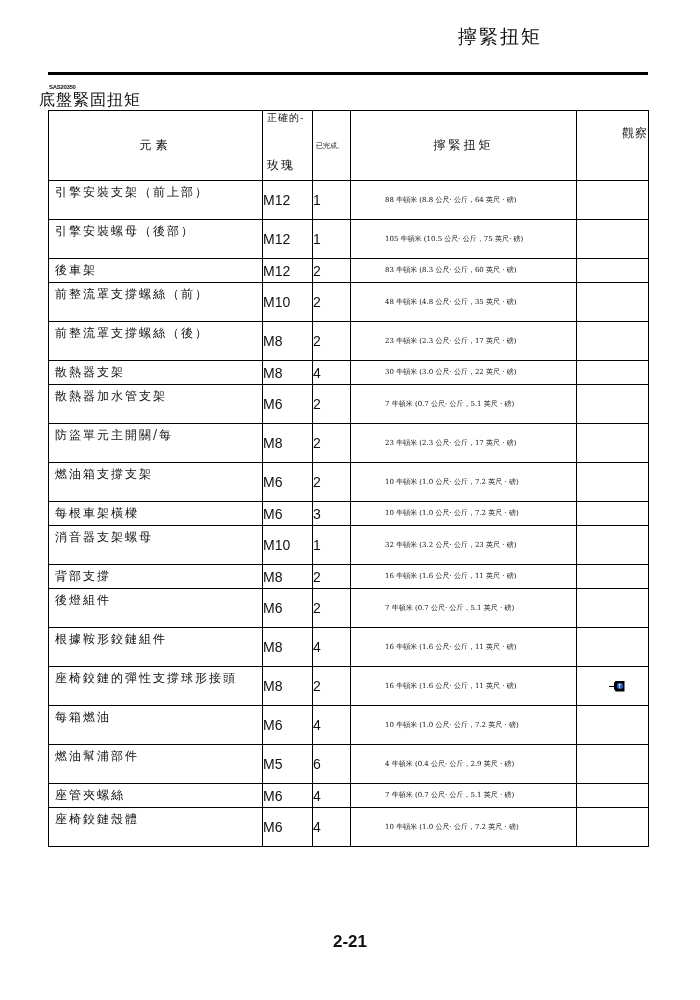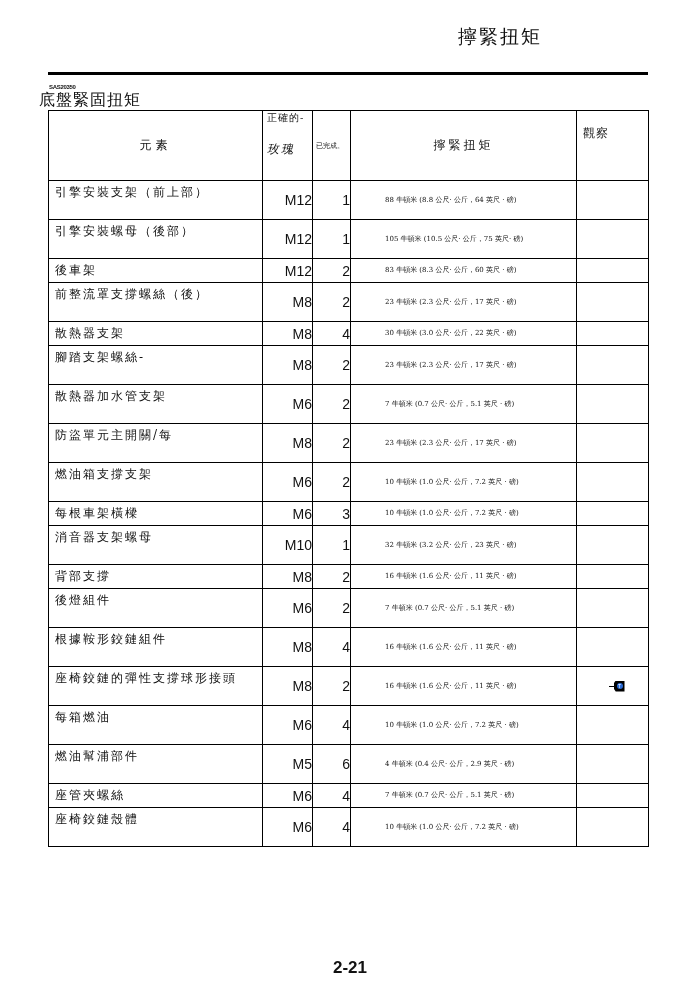--- a/index.html
+++ b/index.html
@@ -11,35 +11,35 @@
                   font-size:6px; font-weight:bold; letter-spacing:-0.3px; }
   .section-title { position:absolute; left:39px; top:90px; font-size:16px; letter-spacing:1px; }
   table.torque { position:absolute; left:48px; top:110px; border-collapse:collapse; table-layout:fixed; width:600px; }
   table.torque td, table.torque th { border:1.5px solid #000; padding:0; vertical-align:top; overflow:hidden; }
   table.torque tr.tall td { height:35px; }
   table.torque tr.short td { height:20px; }
   th { font-weight:normal; }
   .th-element { height:69px; text-align:center; vertical-align:middle !important; font-size:12px; letter-spacing:4px; }
   .th-thread { font-size:10px; text-align:left; padding-left:4px !important; }
   .th-thread .l1 { display:block; margin-top:0; letter-spacing:1px; }
-  .th-thread .l2 { display:block; margin-top:16px; font-size:12px; letter-spacing:2px;font-style:italic; }
+  .th-thread .l2 { display:block; margin-top:32px; font-size:12px; letter-spacing:2px; }
   .th-qty { font-size:7px; vertical-align:middle !important; text-align:left; padding-left:3px !important; }
   .th-torque { vertical-align:middle !important; text-align:center; font-size:12px; letter-spacing:3px; }
-  .th-remark { font-size:12px; text-align:left; padding:14px 0 0 6px !important; letter-spacing:1px; }
+  .th-remark { font-size:12px; text-align:right; padding:14px 0 0 6px !important; letter-spacing:1px; }
   .c-name { font-size:12px; letter-spacing:2px; padding:3px 0 0 6px !important; }
-  .c-thread, .c-qty { font-family:"Liberation Sans", sans-serif; font-size:14px; text-align:right; vertical-align:middle !important; }
+  .c-thread, .c-qty { font-family:"Liberation Sans", sans-serif; font-size:14px; text-align:left; vertical-align:middle !important; }
   .c-torque { font-size:7px; line-height:7px; padding-left:34px !important; vertical-align:middle !important; }
   .c-remark { vertical-align:middle !important; text-align:center; }
   .remark-icon { display:inline-block; position:relative; width:16px; height:11px; margin-left:8px; }
   .remark-icon .stem { position:absolute; left:0; top:5px; width:5px; height:1.5px; background:#000; }
   .remark-icon .body { position:absolute; left:5px; top:0; width:11px; height:11px; background:#000;
                        clip-path:polygon(20% 0, 100% 0, 100% 100%, 20% 100%, 0 70%, 0 30%); }
   .remark-icon .mark { position:absolute; left:8px; top:2px; width:6px; height:6px; border-radius:50%; background:#2a6bd6;
                        color:#fff; font-size:5px; line-height:6px; text-align:center; font-family:"Liberation Sans", sans-serif; }
-  .page-number { position:absolute; left:0; width:700px; top:958px; text-align:center;
+  .page-number { position:absolute; left:0; width:700px; top:932px; text-align:center;
                  font-family:"Liberation Sans", sans-serif; font-weight:bold; font-size:17px; }
   col.c1 { width:214px; } col.c2 { width:50px; } col.c3 { width:38px; } col.c4 { width:226px; } col.c5 { width:72px; }
 </style>
 </head>
 <body>
 
 <div class="page-header">擰緊扭矩</div>
 <div class="header-rule"></div>
 <div class="section-code">SAS20350</div>
 <div class="section-title">底盤緊固扭矩</div>
@@ -80,38 +80,38 @@
         <td class="c-remark"></td>
       </tr>
       <tr class="short">
         <td class="c-name">後車架</td>
         <td class="c-thread">M12</td>
         <td class="c-qty">2</td>
         <td class="c-torque">83 牛頓米 (8.3 公尺· 公斤，60 英尺 · 磅)</td>
         <td class="c-remark"></td>
       </tr>
       <tr class="tall">
+        <td class="c-name">前整流罩支撐螺絲（前）</td>
+        <td class="c-thread">M10</td>
+        <td class="c-qty">2</td>
+        <td class="c-torque">48 牛頓米 (4.8 公尺· 公斤，35 英尺 · 磅)</td>
+        <td class="c-remark"></td>
+      </tr>
+      <tr class="tall">
         <td class="c-name">前整流罩支撐螺絲（後）</td>
         <td class="c-thread">M8</td>
         <td class="c-qty">2</td>
         <td class="c-torque">23 牛頓米 (2.3 公尺· 公斤，17 英尺 · 磅)</td>
         <td class="c-remark"></td>
       </tr>
       <tr class="short">
         <td class="c-name">散熱器支架</td>
         <td class="c-thread">M8</td>
         <td class="c-qty">4</td>
         <td class="c-torque">30 牛頓米 (3.0 公尺· 公斤，22 英尺 · 磅)</td>
-        <td class="c-remark"></td>
-      </tr>
-      <tr class="tall">
-        <td class="c-name">腳踏支架螺絲-</td>
-        <td class="c-thread">M8</td>
-        <td class="c-qty">2</td>
-        <td class="c-torque">23 牛頓米 (2.3 公尺· 公斤，17 英尺 · 磅)</td>
         <td class="c-remark"></td>
       </tr>
       <tr class="tall">
         <td class="c-name">散熱器加水管支架</td>
         <td class="c-thread">M6</td>
         <td class="c-qty">2</td>
         <td class="c-torque">7 牛頓米 (0.7 公尺· 公斤，5.1 英尺 · 磅)</td>
         <td class="c-remark"></td>
       </tr>
       <tr class="tall">

